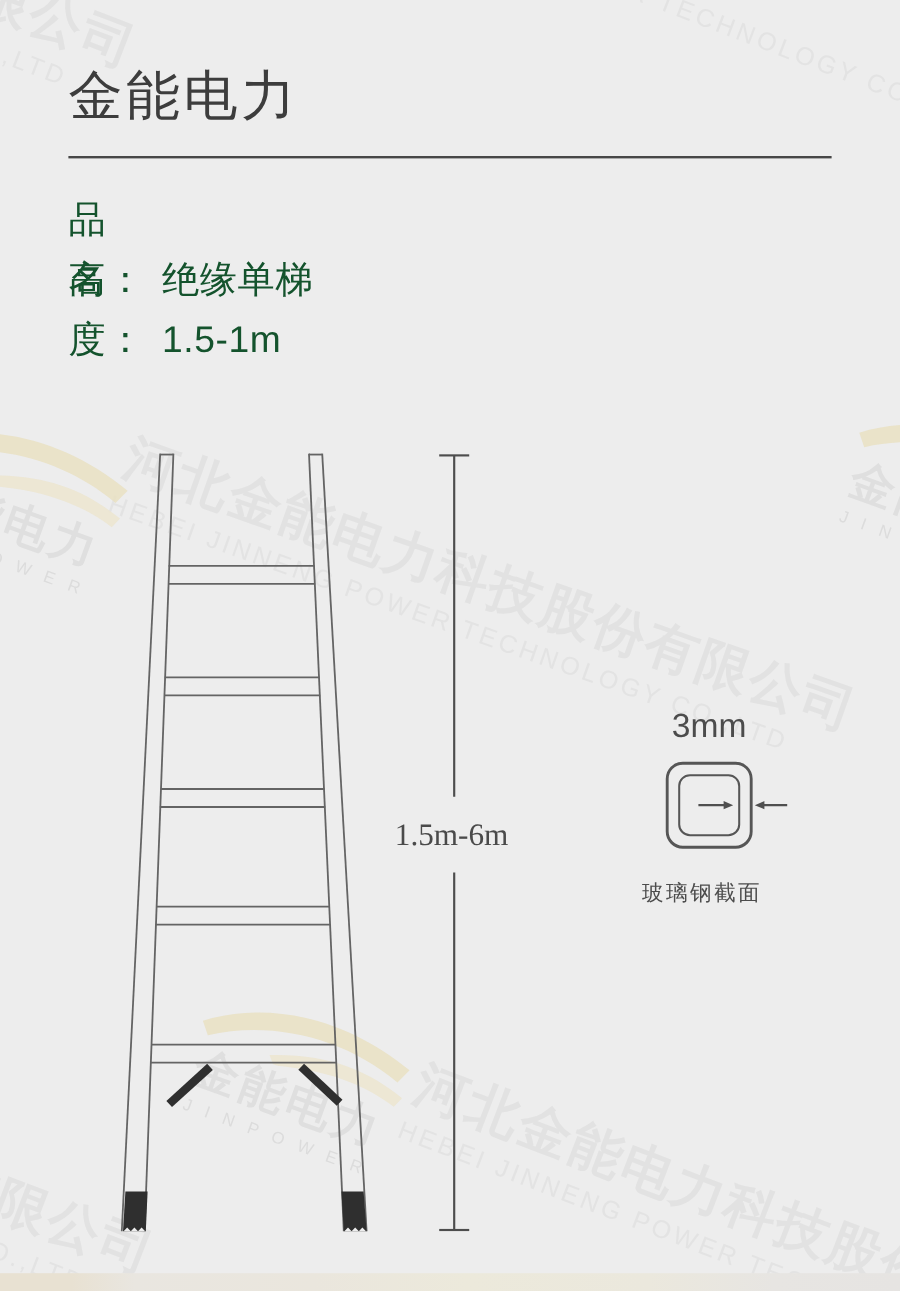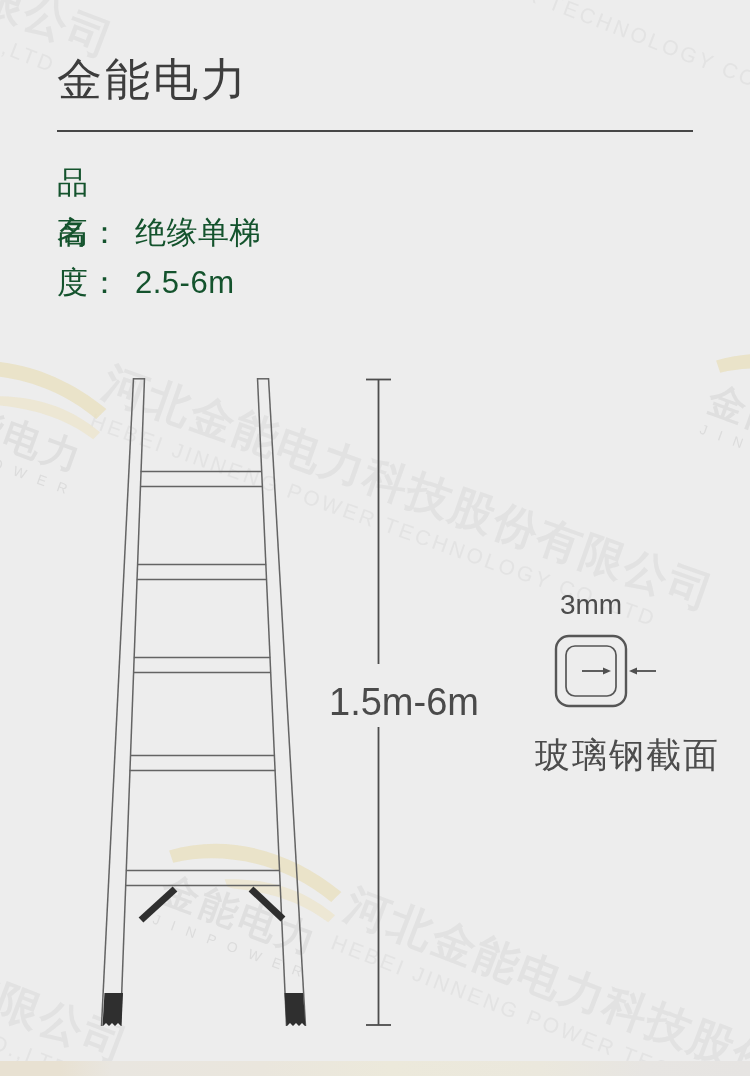--- a/index.html
+++ b/index.html
@@ -46,30 +46,30 @@
     position:absolute;left:57px;top:130px;width:636px;height:2px;
     background:#474747;
   }
   .spec-list{position:absolute;left:57px;top:158px;}
   .spec-row{height:50px;line-height:50px;font-size:31px;color:#14532d;}
   .spec-label{display:inline-block;width:78px;letter-spacing:1px;}
   .spec-value{letter-spacing:0.5px;}
   svg.ladder{position:absolute;left:0;top:0;z-index:2;}
   .dim-label{
     position:absolute;left:329px;top:681px;
-    font-size:38px;color:#4a4a4a;white-space:nowrap;
+    font-size:26px;color:#4a4a4a;white-space:nowrap;font-family:Liberation Serif, serif;
   }
   .cs-thickness{
     position:absolute;left:552px;top:589px;width:78px;text-align:center;
     font-size:28px;color:#4c4c4c;
   }
   .cs-svg{position:absolute;left:552px;top:632px;}
   .cs-caption{
     position:absolute;left:535px;top:732px;
-    font-size:35px;letter-spacing:2px;color:#4c4c4c;white-space:nowrap;
+    font-size:18px;letter-spacing:2px;color:#4c4c4c;white-space:nowrap;
   }
   .bottom-strip{
     position:absolute;left:0;top:1061px;width:750px;height:15px;z-index:3;
     background:linear-gradient(90deg,
       #e8e1d2 0%, #e8e1d2 8%, #e9e6e0 15%, #eae6dd 35%,
       #ece9db 52%, #ebe8dd 72%, #e7e5e2 86%, #e6e4e2 100%);
   }
 </style>
 </head>
 <body>
@@ -133,21 +133,21 @@
   <div class="content">
 
     <div class="page-title">金能电力</div>
     <div class="title-divider"></div>
 
     <div class="spec-list">
       <div class="spec-row">
         <span class="spec-label">品名：</span><span class="spec-value">绝缘单梯</span>
       </div>
       <div class="spec-row">
-        <span class="spec-label">高度：</span><span class="spec-value">2.5-6m</span>
+        <span class="spec-label">高度：</span><span class="spec-value">1.5-1m</span>
       </div>
     </div>
 
     <svg class="ladder" width="750" height="1076" viewBox="0 0 750 1076">
       <g stroke="#646464" stroke-width="1.5" fill="none">
         <line x1="133.5" y1="378" x2="101.5" y2="1026"></line>
         <line x1="144.5" y1="378" x2="120.5" y2="1026"></line>
         <line x1="133.5" y1="378.8" x2="144.5" y2="378.8"></line>
         <line x1="268.5" y1="378" x2="305.5" y2="1026"></line>
         <line x1="257.5" y1="378" x2="286.5" y2="1026"></line>

